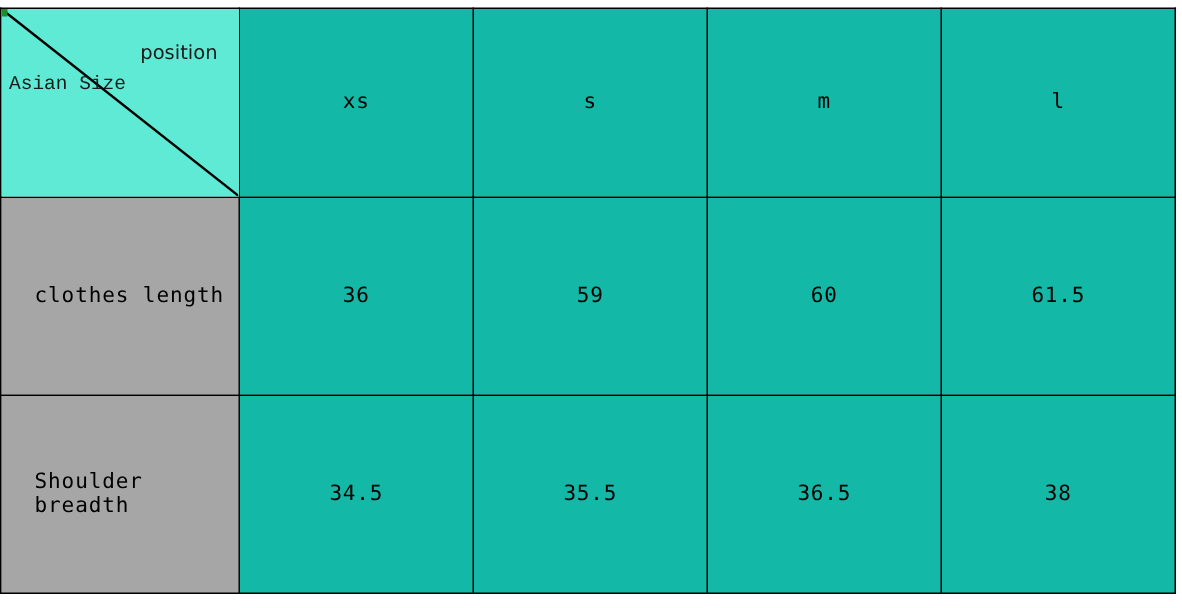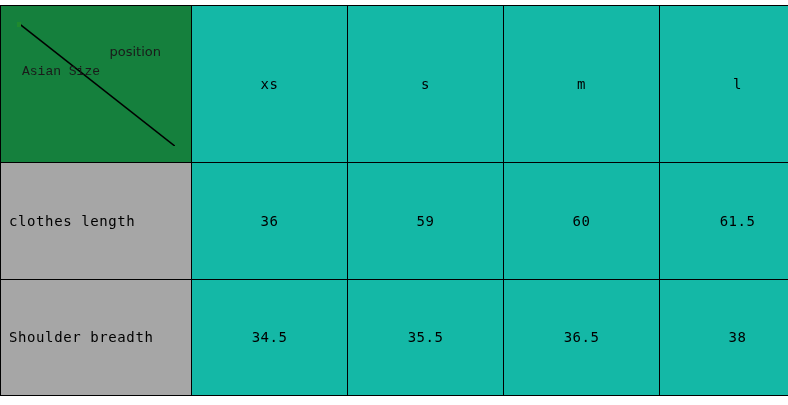--- a/index.html
+++ b/index.html
@@ -38,29 +38,29 @@
   }
 
   
   .col-label  { width: 158px; }
   .col-size   { width: 155px; }
 
   
   #size-chart td.label-cell {
     background: #a6a6a6;
     text-align: left;
-    padding-left: 8px;
+    padding-left: 22px;
     letter-spacing: 0.6px;
   }
 
   
   #size-chart td.corner-cell {
-    background: #15803d;
+    background: #5eead4;
     position: relative;
-    padding: 16px;
+    padding: 0;
     height: 75px;
     overflow: hidden;
   }
 
   .corner-inner {
     position: relative;
     width: 100%;
     height: 100%;
   }
 

